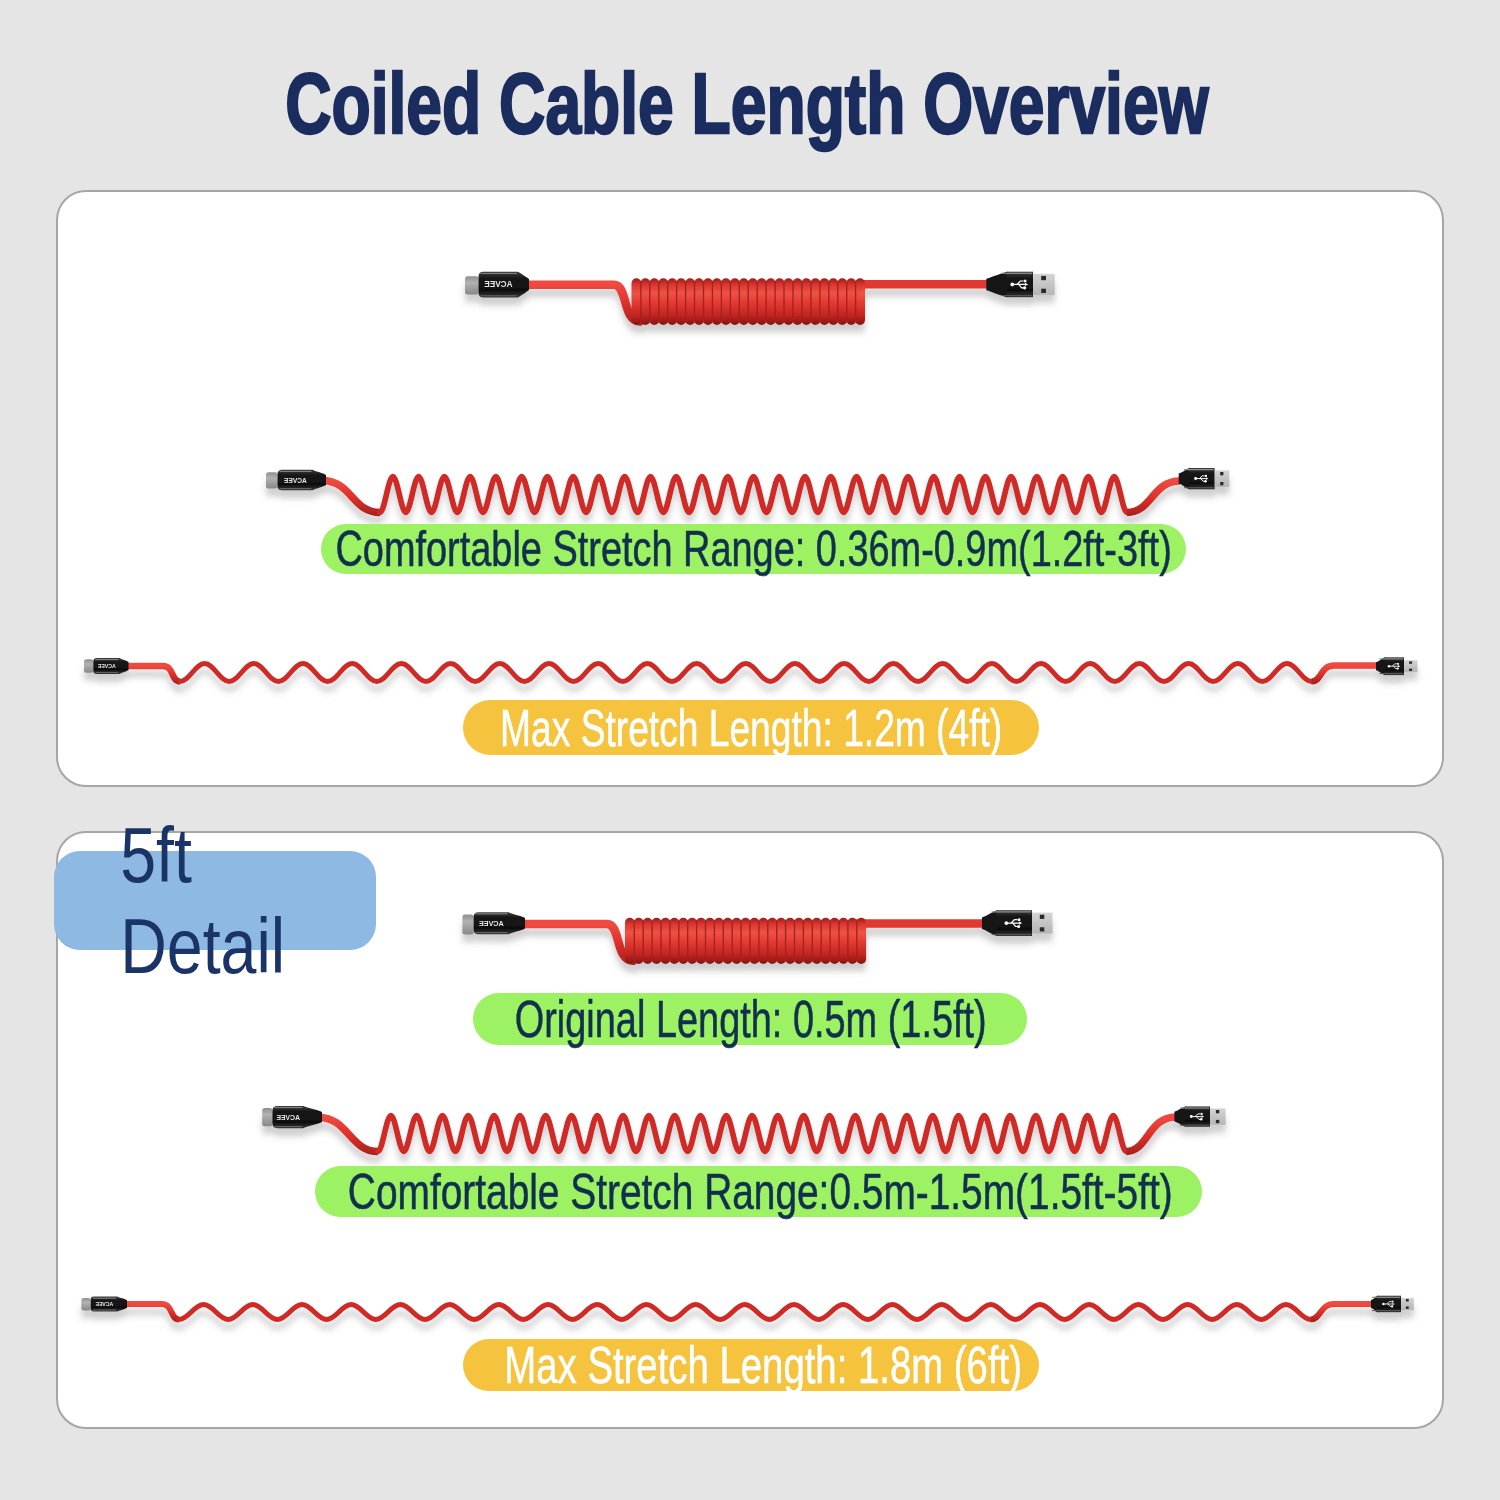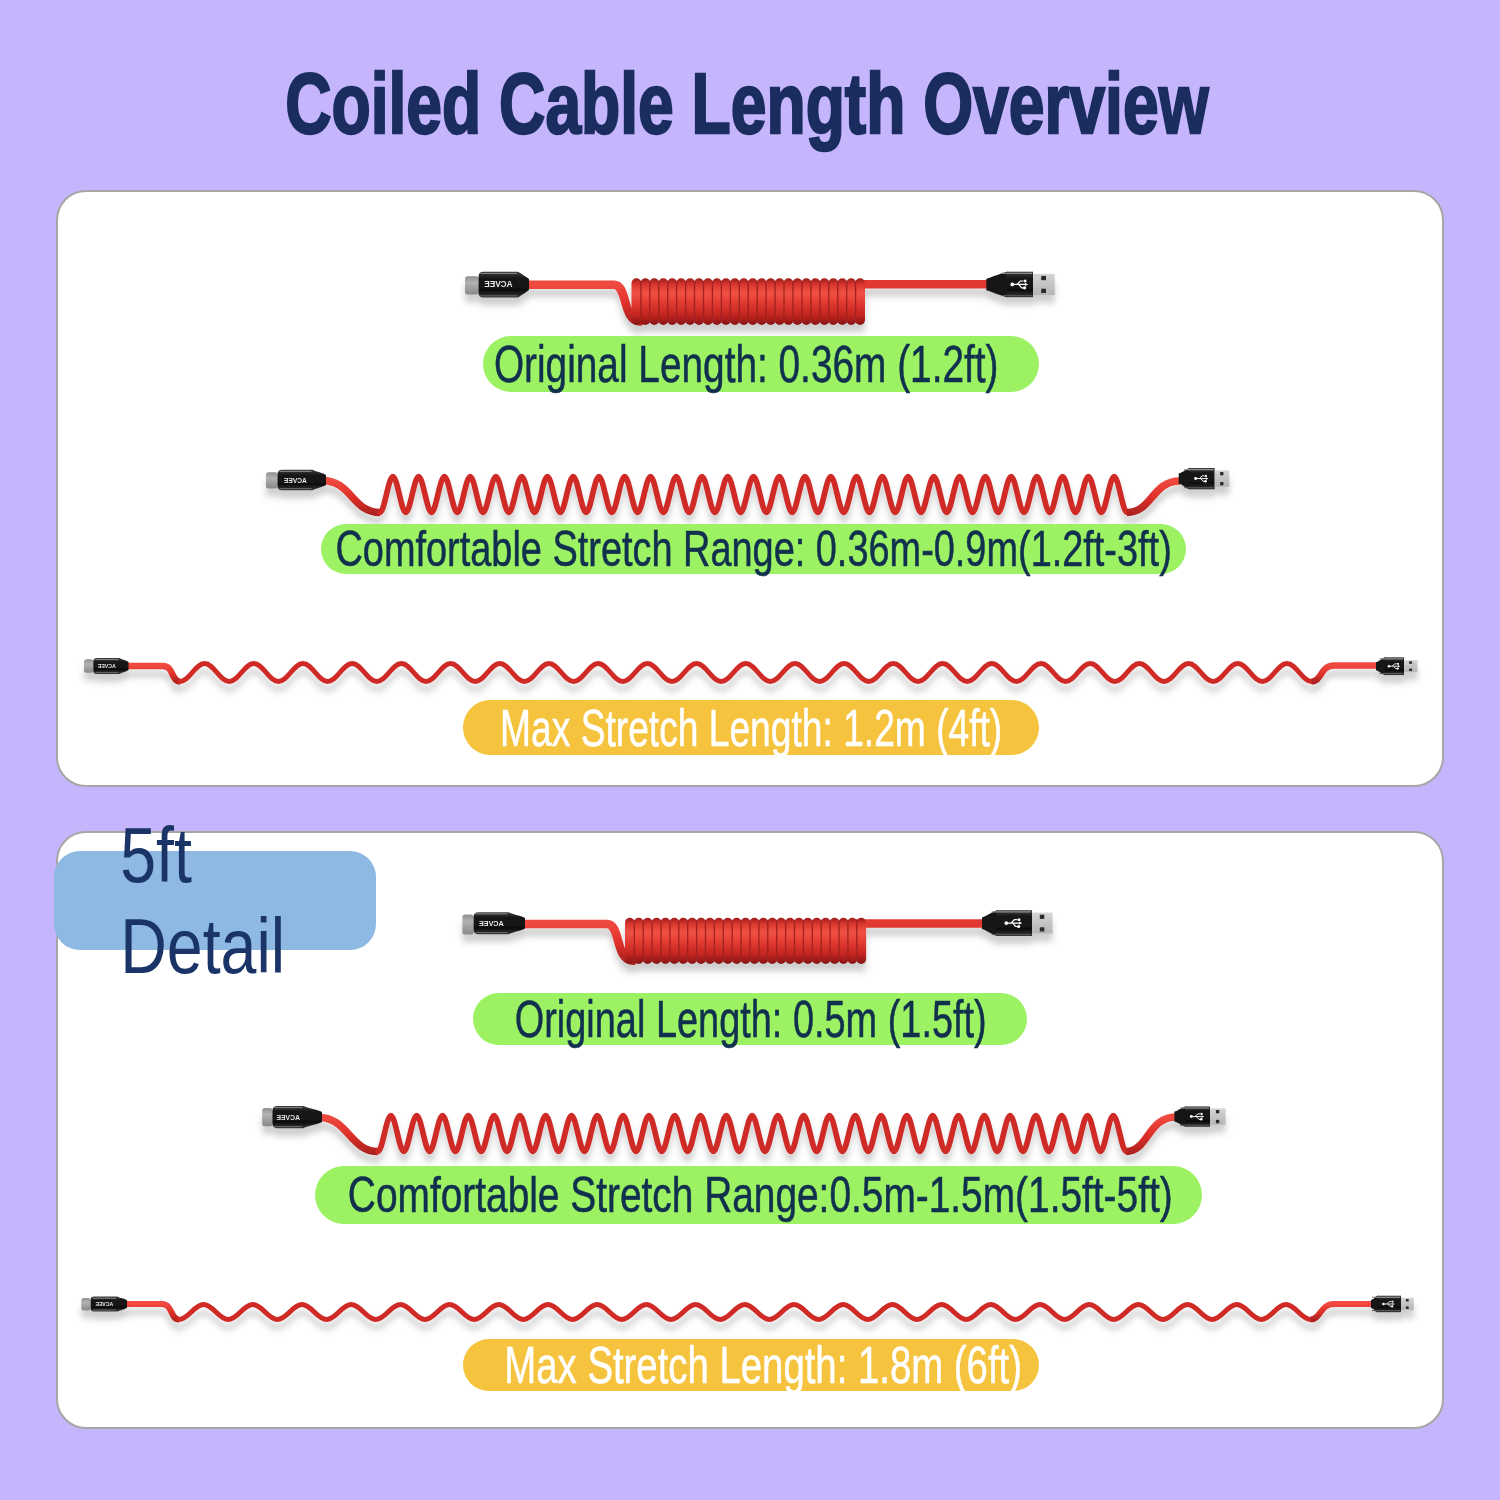--- a/index.html
+++ b/index.html
@@ -1,18 +1,18 @@
 <!DOCTYPE html>
 <html><head>
 <meta charset="utf-8">
 <style>
   * { margin:0; padding:0; box-sizing:border-box; }
   html,body { width:1500px; height:1500px; background:#ffffff; overflow:hidden;
     font-family:"Liberation Sans", sans-serif; }
-  #page { position:relative; width:1500px; height:1500px; background:#c4b5fd; }
+  #page { position:relative; width:1500px; height:1500px; background:#e5e5e5; }
   .box { position:absolute; left:56px; width:1388px;
     border:2px solid #a6a6a6; border-radius:30px; background:#ffffff; }
   .blab { position:absolute; left:54px; width:322px; background:#8db9e2;
     border-radius:26px; color:#1b3467; display:flex; align-items:center; justify-content:center; }
   .blab > span { display:inline-block; transform-origin:center; }
   .pill { position:absolute; border-radius:999px; color:#11304e; white-space:nowrap;
     display:flex; align-items:center; justify-content:center; }
   .pill > span { display:inline-block; transform-origin:center; -webkit-text-stroke:0.55px currentColor; }
   .green { background:#9cf263; }
   .yellow { background:#f5c33d; color:#ffffff;align-items:center; }
@@ -277,31 +277,28 @@
 <rect x="1377" y="1295.7" width="24" height="16.5" fill="url(#bodyg)"></rect>
 <path d="M 1372 1297.3 L 1400 1297.3" stroke="#909090" stroke-width="1.2" fill="none"></path>
 <path d="M 1372 1310.6 L 1400 1310.6" stroke="#5a5a5a" stroke-width="1" fill="none"></path>
 <use href="#trident" transform="translate(1388.3 1304) scale(0.6)"></use>
 <rect x="1401" y="1297.8" width="12.8" height="12.4" fill="url(#metalg)"></rect>
 <rect x="1405.9" y="1299" width="2.8" height="2.5" fill="#2a2a2a"></rect>
 <rect x="1405.9" y="1306.4" width="2.8" height="2.5" fill="#2a2a2a"></rect>
 </g>
 </svg>
 
-  <div class="pill green" style="left:483px; top:336px; width:556px; height:56px;">
-      <span id="t3" style="font-size:52px; transform:translateX(-15px) scaleX(0.746);">Original Length: 0.36m (1.2ft)</span>
-    </div>
   <div class="pill green" style="left:321px; top:524px; width:865px; height:50px;">
       <span id="t4" style="font-size:50px; transform:scaleX(0.758);">Comfortable Stretch Range: 0.36m-0.9m(1.2ft-3ft)</span>
     </div>
   <div class="pill yellow" style="left:463px; top:700px; width:576px; height:55px;">
       <span id="t5" style="font-size:52px; transform:scaleX(0.715);">Max Stretch Length: 1.2m (4ft)</span>
     </div>
   <div class="pill green" style="left:473px; top:979px; width:554px; height:52px;margin-top:14px;">
       <span id="t6" style="font-size:52px; transform:translateX(1px) scaleX(0.729);">Original Length: 0.5m (1.5ft)</span>
     </div>
-  <div class="pill green" style="left:315px; top:1166px; width:887px; height:58px;">
+  <div class="pill green" style="left:315px; top:1166px; width:887px; height:51px;">
       <span id="t7" style="font-size:50px; transform:translateX(1.5px) scaleX(0.777);">Comfortable Stretch Range:0.5m-1.5m(1.5ft-5ft)</span>
     </div>
   <div class="pill yellow" style="left:463px; top:1339px; width:576px; height:52px;">
       <span id="t8" style="font-size:52px; transform:translateX(12px) scaleX(0.737);">Max Stretch Length: 1.8m (6ft)</span>
     </div>
 </div>
 
 </body></html>

